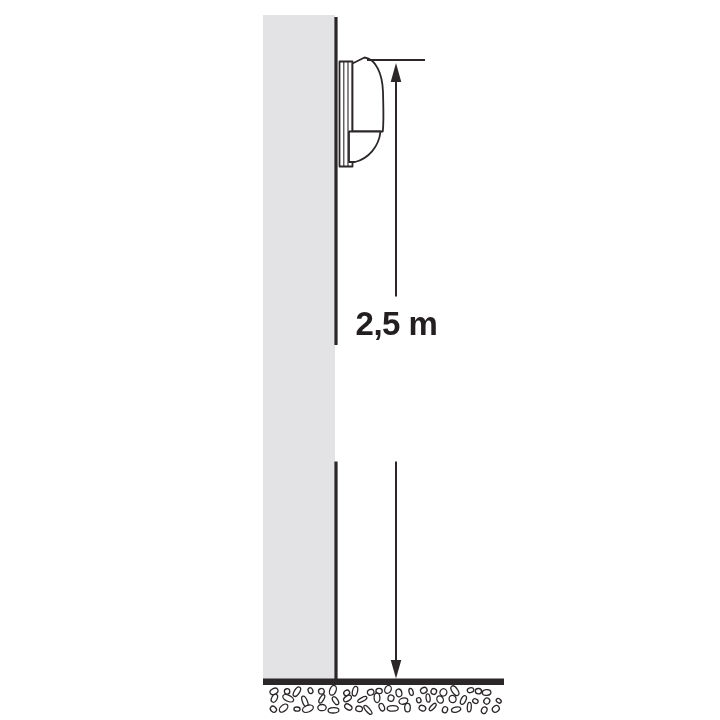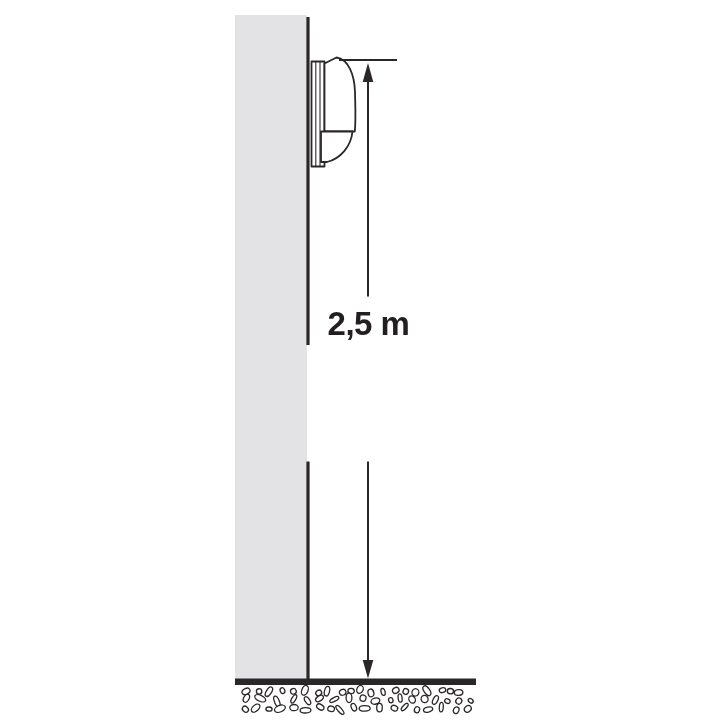--- a/index.html
+++ b/index.html
@@ -7,20 +7,21 @@
     --wall:#e3e3e5;
     --line:#2b2728;
     --text:#231f20;
   }
   html,body{margin:0;padding:0;background:#fff;}
   .stage{
     position:relative;
     width:664px;height:720px;
     background:var(--bg);
     overflow:hidden;
+    padding-left:28px;
   }
   svg{display:block;}
   .outline{fill:#ffffff;stroke:var(--line);stroke-width:1.8;stroke-linejoin:round;}
   .thinline{stroke:var(--line);stroke-width:1.1;fill:none;}
   .dimline{stroke:var(--line);stroke-width:2;fill:none;}
   .arrowhead{fill:var(--line);stroke:none;}
   .pebble{fill:#ffffff;stroke:var(--line);stroke-width:1.3;}
   text.dim-label{
     font-family:"Liberation Sans", sans-serif;
     font-weight:700;

